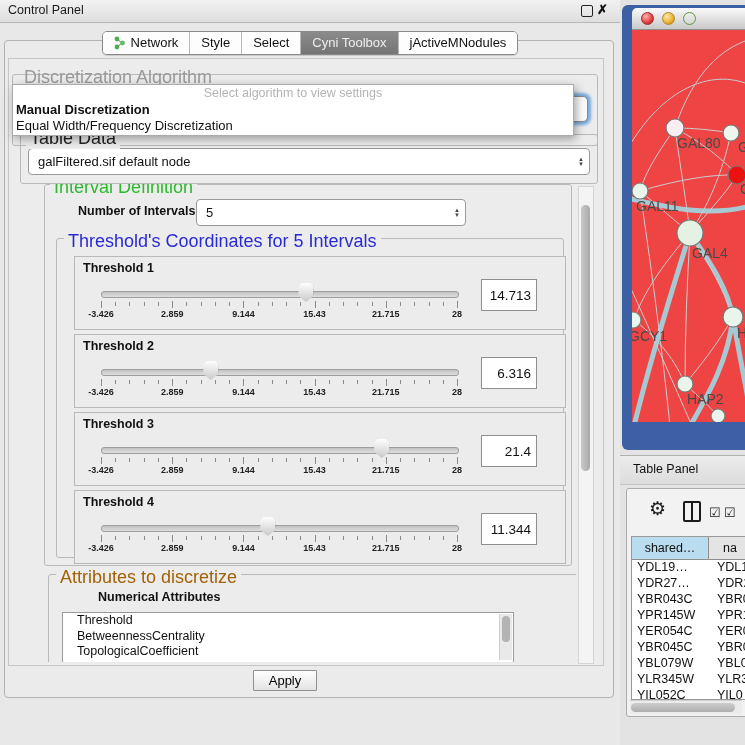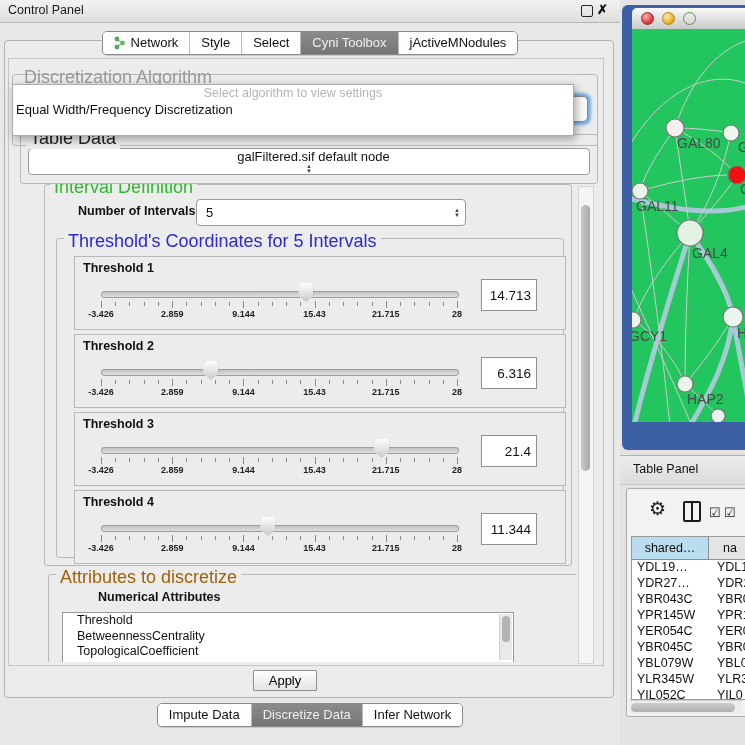--- a/index.html
+++ b/index.html
@@ -76,21 +76,21 @@
                 background:linear-gradient(90deg,#c9c9c9,#a9a9a9);}
 
   .btn{position:absolute;background:linear-gradient(#ffffff,#e3e3e3);border:1px solid #8f8f8f;border-radius:1px;
        font-size:13px;text-align:center;}
 
   
   #net-window{left:622px;top:5px;width:123px;height:445px;background:#3d5fa4;border-radius:6px 0 0 6px;}
   #net-titlebar{position:absolute;left:10px;top:3px;width:113px;height:21px;border-radius:5px 0 0 0;
                 background:linear-gradient(#fafafa,#c9c9c9);border-bottom:1px solid #8f8f8f;}
   .light{position:absolute;top:4px;width:13px;height:13px;border-radius:50%;}
-  #net-canvas{position:absolute;left:10px;top:25px;width:113px;height:392px;background:#22c55e;}
+  #net-canvas{position:absolute;left:10px;top:25px;width:113px;height:392px;background:#ef4444;}
 
   #table-panel-header{left:620px;top:455px;width:125px;height:28px;background:linear-gradient(#ececec,#dcdcdc);
                       border-top:1px solid #b0b0b0;border-bottom:1px solid #c6c6c6;}
   #table-panel-header .t{position:absolute;left:13px;top:6px;font-size:12.5px;}
   #tp-body{left:626px;top:488px;width:119px;height:227px;background:#f2f2f2;border:1px solid #ababab;border-radius:3px 0 0 3px;}
   #tp-toolbar{position:absolute;left:0;top:0;width:119px;height:44px;}
   .gear{position:absolute;left:22px;top:8px;font-size:19px;color:#1a1a1a;}
   .split-icon{position:absolute;left:56px;top:12px;width:14px;height:17px;border:2px solid #1a1a1a;border-radius:2px;}
   .split-icon:before{content:"";position:absolute;left:6px;top:0;width:2px;height:17px;background:#1a1a1a;}
   .cbx{position:absolute;top:16px;font-size:13px;color:#1a1a1a;}
@@ -147,26 +147,27 @@
           <span>jActiveMNodules</span>
         </div>
       </div>
     </div>
 
   <span class="legend" style="left:20px;top:67px;color:#9a9a9a;background:transparent;">Discretization Algorithm</span>
   <div class="group" style="left:12px;top:74px;width:584px;height:70px;"></div>
   <div id="focus-combo" class="abs"></div>
   <div id="algo-popup" class="abs">
     <div class="ph">Select algorithm to view settings</div>
+    <div class="opt hl">Manual Discretization</div>
     <div class="opt">Equal Width/Frequency Discretization</div>
   </div>
 
   <span class="legend" style="left:26px;top:128px;color:#222;">Table Data</span>
   <div class="group" style="left:20px;top:134px;width:576px;height:48px;"></div>
-  <div class="combo" style="left:28px;top:148px;width:560px;height:25px;flex-direction:column;">
+  <div class="combo" style="left:28px;top:148px;width:560px;height:25px;">
     <span class="val">galFiltered.sif default node</span>
     <span class="arrows">
         <span>▲</span>
         <span>▼</span>
       </span>
   </div>
 
   <div class="abs" id="viewport" style="left:10px;top:184px;width:566px;height:478px;overflow:hidden;">
     <div class="abs" style="left:0;top:0;width:566px;height:478px;">
 
@@ -362,33 +363,20 @@
       </div>
     </div>
   </div>
 
   <div id="v-scroll" class="abs">
       <div class="th"></div>
     </div>
 
   <button class="btn" style="left:253px;top:670px;width:64px;height:21px;z-index:6;">Apply</button>
 
-  <div id="bottom-tabs" class="seg-row">
-      <div class="seg" id="bottom-seg">
-        <div class="tab">
-          <span>Impute Data</span>
-        </div>
-        <div class="tab sel">
-          <span>Discretize Data</span>
-        </div>
-        <div class="tab">
-          <span>Infer Network</span>
-        </div>
-      </div>
-    </div>
 </div>
 
 <div id="net-window" class="abs">
   <div id="net-titlebar">
     <span class="light" style="left:9px;background:radial-gradient(circle at 35% 30%,#ffb3b3,#e0403f 60%,#9c1b1b);border:1px solid #9c2b2b;box-sizing:border-box;"></span>
     <span class="light" style="left:30px;background:radial-gradient(circle at 35% 30%,#ffe9a8,#ecb12f 60%,#a97b12);border:1px solid #b08a2a;box-sizing:border-box;"></span>
     <span class="light" style="left:51px;background:radial-gradient(circle at 35% 30%,#d5f7b8,#7cc84c 60%,#3f8a1e;);border:1px solid #5d9440;box-sizing:border-box;"></span>
   </div>
   <div id="net-canvas">
     <svg id="net-svg" width="113" height="392" viewBox="0 0 113 392" xmlns="http://www.w3.org/2000/svg">

